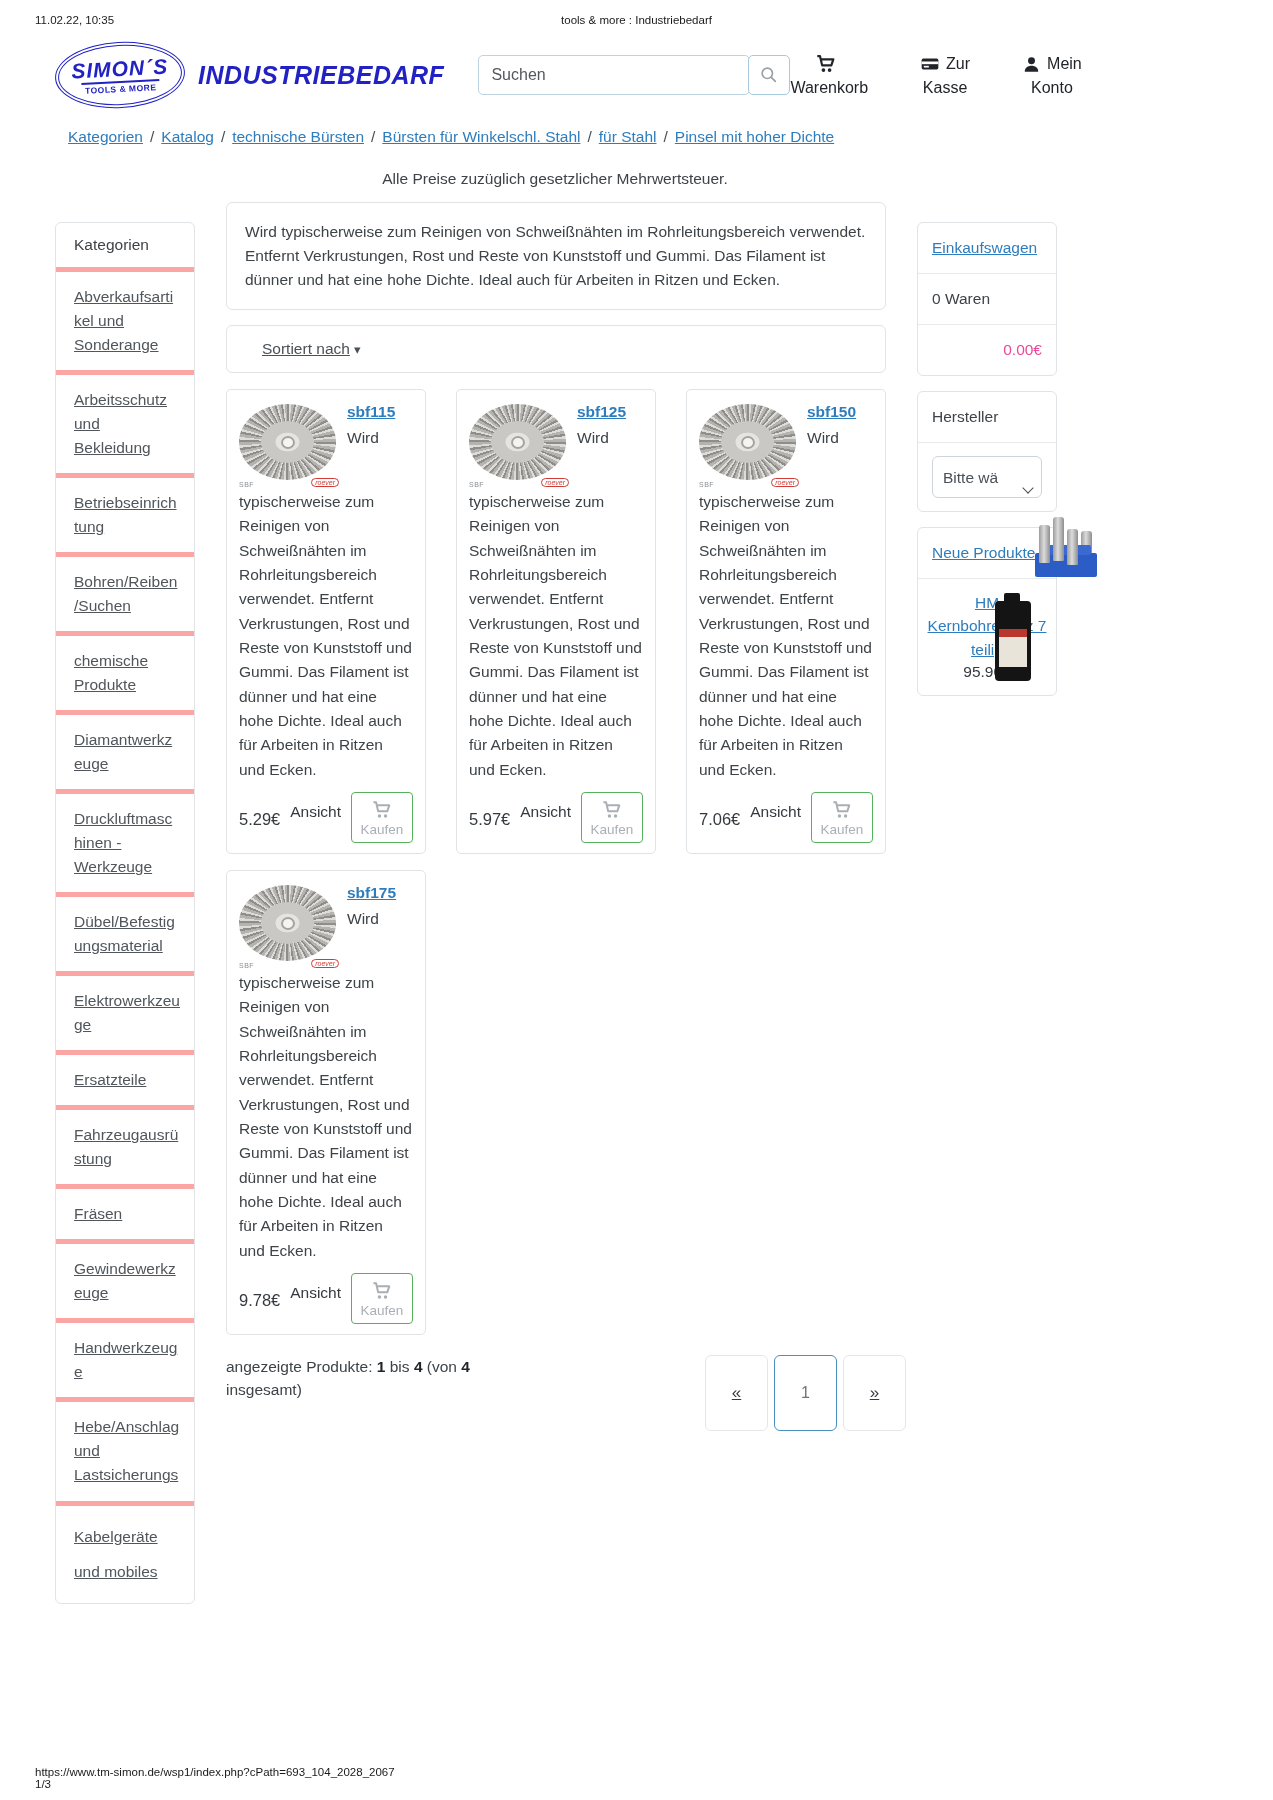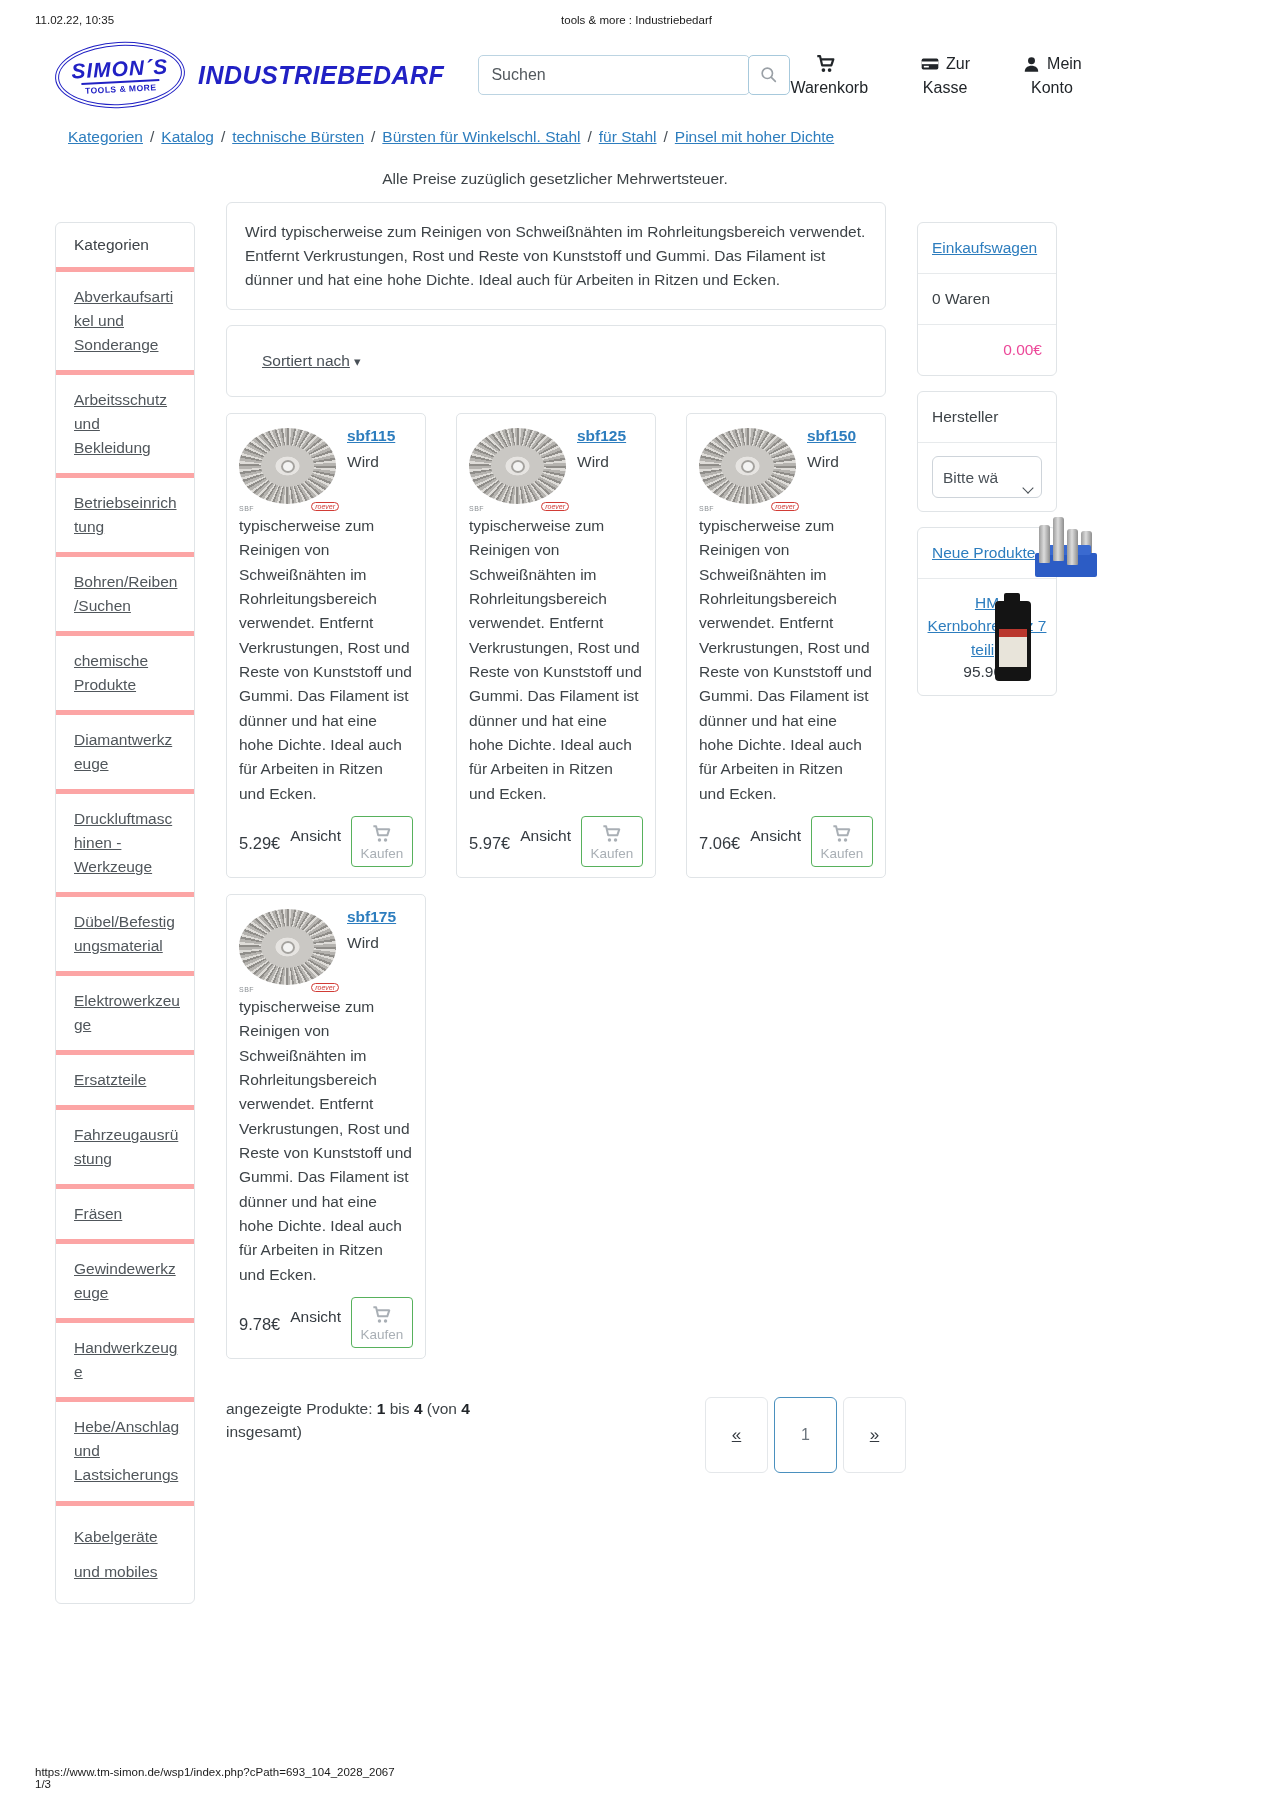--- a/index.html
+++ b/index.html
@@ -57,21 +57,21 @@
   
   .cat-box { width:140px; margin-top:20px; flex:none; }
   .cat-head { padding:13px 14px 13px 18px; color:#3e4348; }
   .cat-item { display:block; padding:13px 14px 13px 18px; border-top:5px solid #fca5a5;
     color:#50565b; text-decoration:underline; line-height:1.55; overflow-wrap:anywhere; }
   .cat-item.tall { line-height:2.3; }
 
   
   .main-col { width:660px; flex:none; }
   .desc-box { padding:17px 18px; line-height:1.55; }
-  .sort-box { margin-top:15px; padding:26px 35px; }
+  .sort-box { margin-top:15px; padding:14px 35px; }
   .sort-link { color:#495057; text-decoration:underline; }
   .sort-caret { color:#495057; font-size:13px; margin-left:4px; text-decoration:none; display:inline-block; }
 
   .grid { margin-top:16px; display:grid; grid-template-columns:repeat(3,200px); gap:16px 30px; }
   .card { border:1px solid #e0e4e7; border-radius:5px; padding:8px 12px 10px; }
   .brush { float:left; width:100px; height:86px; position:relative; margin:4px 8px 2px 0; }
   .brush-wheel { position:absolute; left:0; top:2px; width:97px; height:76px; border-radius:50%;
     background:
       radial-gradient(ellipse at center, #e6e4e1 0 17%, #cac8c4 18% 38%, rgba(0,0,0,0) 39%),
       repeating-conic-gradient(#8f8d89 0 3deg, #dedcd8 3deg 6deg, #b5b3af 6deg 10deg); }
@@ -83,21 +83,21 @@
   .card-title { color:#2d7dbe; font-weight:600; text-decoration:underline; line-height:1.8; }
   .card-text { line-height:1.57; }
   .price-row { display:flex; justify-content:space-between; align-items:flex-end; margin-top:10px; clear:none; }
   .price { font-size:16.5px; color:#343a40; padding-bottom:14px; }
   .btn-view { border:none; background:#fff; font-family:inherit; font-size:15.5px; color:#343a40;
     padding:8px 2px 22px; }
   .btn-buy { width:62px; border:1px solid #57b15c; border-radius:4px; background:#fff;
     display:flex; flex-direction:column; align-items:center; padding:7px 0 5px; gap:2px; }
   .btn-buy span { font-size:13.5px; color:#a9afb5; font-family:inherit; }
 
-  .bottom-row { display:flex; justify-content:space-between; margin-top:38px; align-items:flex-start; }
+  .bottom-row { display:flex; justify-content:space-between; margin-top:20px; align-items:flex-start; }
   .summary { width:285px; line-height:1.5; color:#3d4347; }
   .summary b { color:#212529; }
   .pagination { display:flex; gap:6px; margin-right:-20px; }
   .page-box { width:63px; height:76px; border:1px solid #e4e7ea; border-radius:6px;
     display:flex; align-items:center; justify-content:center; background:#fff;
     font-size:17px; color:#343a40; text-decoration:underline; }
   .page-box.current { border-color:#4a90be; color:#6c757d; text-decoration:none; font-size:16px; }
 
   
   .right-col { width:140px; margin-top:20px; flex:none; }

